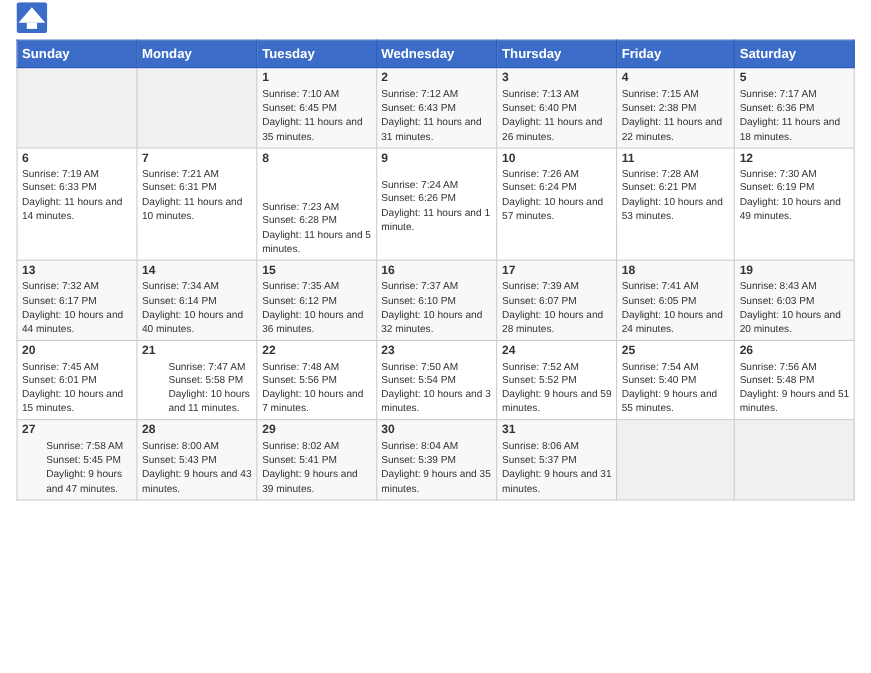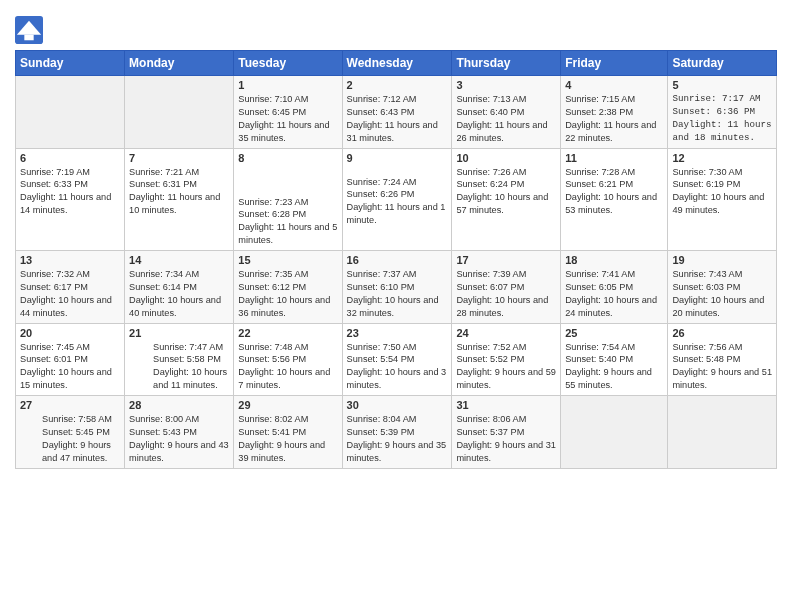--- a/index.html
+++ b/index.html
@@ -6,21 +6,21 @@
     body {
       width: 792px;
       height: 612px;
       font-family: Arial, sans-serif;
       background: #fff;
       overflow: hidden;
     }
     .page {
       width: 792px;
       height: 612px;
-      padding: 16px 15px;
+      padding: 2px 15px;
     }
     .header {
       display: flex;
       justify-content: space-between;
       align-items: flex-start;
       margin-bottom: 6px;
     }
     .logo {
       display: flex;
       align-items: center;
@@ -152,21 +152,21 @@
 Daylight: 11 hours and 26 minutes.</div>
           </td>
           <td>
             <span class="day-num">4</span>
             <div class="day-info" style="white-space: pre-line;">Sunrise: 7:15 AM
 Sunset: 2:38 PM
 Daylight: 11 hours and 22 minutes.</div>
           </td>
           <td>
             <span class="day-num">5</span>
-            <div class="day-info" style="white-space: pre-line; font-family: Liberation Mono, monospace;">Sunrise: 7:17 AM
+            <div class="day-info" style="white-space: pre-line;">Sunrise: 7:17 AM
 Sunset: 6:36 PM
 Daylight: 11 hours and 18 minutes.</div>
           </td>
         </tr>
         <tr>
           <td>
             <span class="day-num">6</span>
             <div class="day-info" style="white-space: pre-line;">Sunrise: 7:19 AM
 Sunset: 6:33 PM
 Daylight: 11 hours and 14 minutes.</div>
@@ -240,21 +240,21 @@
 Daylight: 10 hours and 28 minutes.</div>
           </td>
           <td>
             <span class="day-num">18</span>
             <div class="day-info" style="white-space: pre-line;">Sunrise: 7:41 AM
 Sunset: 6:05 PM
 Daylight: 10 hours and 24 minutes.</div>
           </td>
           <td>
             <span class="day-num">19</span>
-            <div class="day-info" style="white-space: pre-line;">Sunrise: 7:43 AM
+            <div class="day-info" style="white-space: pre-line;">Sunrise: 8:43 AM
 Sunset: 6:03 PM
 Daylight: 10 hours and 20 minutes.</div>
           </td>
         </tr>
         <tr>
           <td>
             <span class="day-num">20</span>
             <div class="day-info" style="white-space: pre-line;">Sunrise: 7:45 AM
 Sunset: 6:01 PM
 Daylight: 10 hours and 15 minutes.</div>

